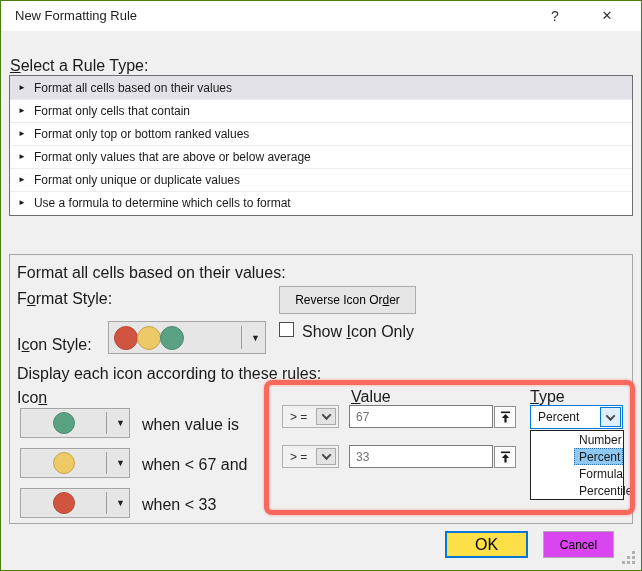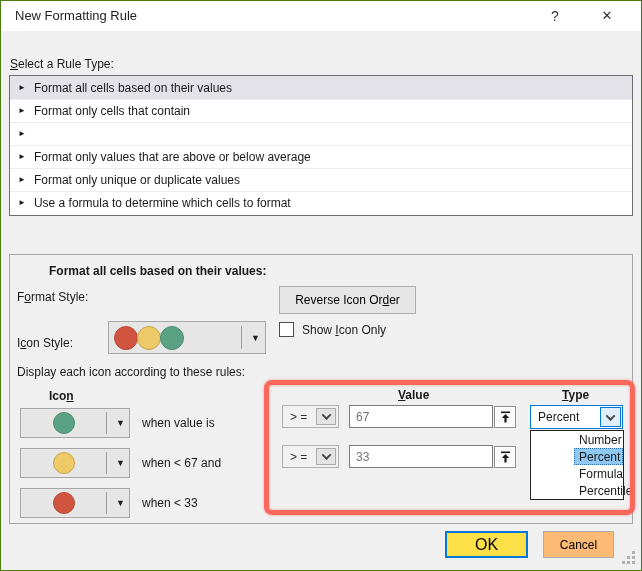--- a/index.html
+++ b/index.html
@@ -9,23 +9,23 @@
             border:1px solid #4d7c0f; overflow:hidden; }
 
   
   .titlebar { position:absolute; left:0; top:0; width:100%; height:30px; background:#ffffff; }
   .title { position:absolute; left:14px; top:0; line-height:30px; font-size:13px; color:#1f1f1f; }
   .tb-btn { position:absolute; top:0; height:30px; text-align:center; line-height:30px;
             font-size:14px; color:#333; cursor:default; }
   .tb-help { left:536px; width:36px; }
   .tb-close { left:584px; width:44px; font-size:13px; }
 
-  .lbl { position:absolute; font-size:12px; }
+  .lbl { position:absolute; font-size:16px; }
   .u { text-decoration:underline; }
-  .b { font-weight:bold;margin-left:32px; }
+  .b { font-weight:normal; }
 
   
   .listbox { position:absolute; left:8px; top:74px; width:624px; height:141px;
              background:#fff; border:1px solid #6e6e6e; }
   .listitem { height:23px; display:flex; align-items:center; padding-left:8px; background:#fff; }
   .listitem + .listitem { border-top:1px solid #ececec; }
   .listitem.selected { background:#e2e2e8; }
   .bullet { font-size:8px; color:#1a1a1a; margin-right:8px; line-height:1; }
 
   
@@ -90,21 +90,21 @@
 
   
   .redbox { position:absolute; left:263px; top:379px; width:371px; height:135px;
             border:5px solid #f9685c; border-radius:8px; z-index:50; pointer-events:none;
             box-shadow:0 0 3px rgba(249,104,92,.6), inset 0 0 3px rgba(249,104,92,.6); }
 
   
   .btn-ok { position:absolute; left:444px; top:530px; width:83px; height:27px;
             background:#fde047; border:2px solid #0078d7; font-size:16px; font-family:inherit; }
   .btn-cancel { position:absolute; left:542px; top:530px; width:71px; height:27px;
-                background:#fdba74; border:1px solid #acacac; font-size:12px; font-family:inherit; }
+                background:#d946ef; border:1px solid #acacac; font-size:12px; font-family:inherit; }
   .grip { position:absolute; right:6px; bottom:6px; width:3px; height:3px; background:#b0b0b0;
           box-shadow:-5px 0 #b0b0b0,-10px 0 #b0b0b0,0 -5px #b0b0b0,-5px -5px #b0b0b0,0 -10px #b0b0b0; }
 </style>
 </head>
 <body>
 
 <div id="dialog">
 
   <div class="titlebar">
     <div class="title">New Formatting Rule</div>
@@ -118,20 +118,21 @@
     <div class="listitem selected">
       <span class="bullet">►</span>
       <span>Format all cells based on their values</span>
     </div>
     <div class="listitem">
       <span class="bullet">►</span>
       <span>Format only cells that contain</span>
     </div>
     <div class="listitem">
       <span class="bullet">►</span>
+      <span>Format only top or bottom ranked values</span>
     </div>
     <div class="listitem">
       <span class="bullet">►</span>
       <span>Format only values that are above or below average</span>
     </div>
     <div class="listitem">
       <span class="bullet">►</span>
       <span>Format only unique or duplicate values</span>
     </div>
     <div class="listitem">
@@ -180,21 +181,21 @@
     </div>
     <div class="lbl" style="left:132px; top:201px;">when &lt; 67 and</div>
 
     <div class="icon-sel" style="top:233px;">
       <span class="circle2 c-red"></span>
       <span class="dd-sep"></span>
       <span class="dd-arrow">▼</span>
     </div>
     <div class="lbl" style="left:132px; top:241px;">when &lt; 33</div>
 
-    <div class="lbl b" style="left:356px; top:133px;"><span class="u">V</span><span>alue</span></div>
+    <div class="lbl b" style="left:341px; top:133px;"><span class="u">V</span><span>alue</span></div>
     <div class="lbl b" style="left:520px; top:133px;"><span class="u">T</span><span>ype</span></div>
 
     <div class="opcombo" style="left:272px; top:150px;">
       <span class="txt">&gt; =</span>
       <span class="btn">
           <span class="chev"></span>
         </span>
     </div>
     <input class="vinput" style="left: 339px; top: 150px;" value="67">
     <div class="upbtn" style="left:484px; top:151px;">

